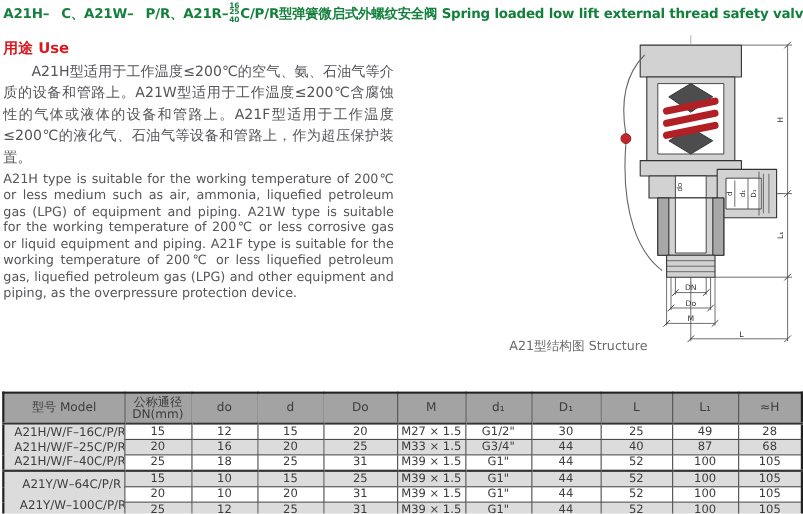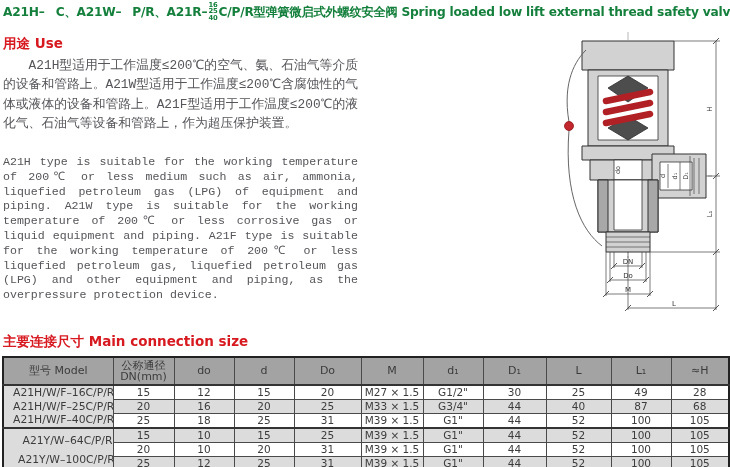--- a/index.html
+++ b/index.html
@@ -13,21 +13,21 @@
   .stack { display:inline-block; vertical-align:middle; font-size:6.8px; line-height:6.4px;
            font-weight:bold; margin:0 1px; transform:translateY(-1px); }
   .stack div { text-align:left; }
 
   
   .sec-heading { position:absolute; left:3px; font-size:13.5px; font-weight:bold; color:#d71920; }
   .h-use  { top:35px; }
   .h-size { top:333px; }
 
   
-  .para { position:absolute; left:3px; width:355px; color:#55555a; text-align:justify;font-family:Liberation Mono, monospace; }
+  .para { position:absolute; left:3px; width:355px; color:#55555a; text-align:justify; }
   .para-zh { top:56px;  font-size:12.8px; line-height:19.4px; text-indent:2em; }
   .para-en { top:155px; font-size:11.6px; line-height:14.8px; }
 
   
   .photo { position:absolute; left:352px; top:55px; width:118px; height:278px; }
   .photo div { position:absolute; }
   .p-cap   { left:22px; top:0; width:74px; height:70px; border-radius:7px 7px 2px 2px;
              background:linear-gradient(90deg,#868686,#d9d9d9 25%,#f1f1f1 42%,#c4c4c4 68%,#8a8a8a 97%);
              border-top:1px solid #e9e9e9; }
   .p-ring  { left:19px; top:68px; width:80px; height:16px;
@@ -61,21 +61,21 @@
 
   
   table.dims { position:absolute; left:2px; top:356px; width:726px; border-collapse:collapse;
                table-layout:fixed; color:#3c3c3c; border:2px solid #222; }
   .dims th, .dims td { border:1px solid #4a4a4a; text-align:center; vertical-align:middle;
                        padding:0; overflow:hidden; white-space:nowrap; }
   .dims thead th { background:#a3a3a3; font-weight:normal; font-size:11px; height:26px;
                    line-height:11.5px; border-bottom:2px solid #333; }
   .dims td { height:13px; line-height:13px; font-size:10.5px; background:#fff; }
   .dims tr.alt td { background:#dcdcdc; }
-  .dims td.model { background:#dcdcdc; text-align:right; padding-left:9px; font-size:10.8px; }
+  .dims td.model { background:#dcdcdc; text-align:center; padding-left:9px; font-size:10.8px; }
   .dims td.model div { line-height:13.6px; }
   .dims td.model.two div { line-height:19px; padding-left:5px; }
   .dims tr.grpsep td { border-top:2px solid #333; }
 </style>
 </head>
 <body>
 
 <div class="page">
 
   <div class="title-bar">
@@ -175,22 +175,22 @@
         <text transform="rotate(-90 131.5 150)" x="131.5" y="150" font-size="6.5">D₁</text>
         <text transform="rotate(-90 64 144)" x="64" y="144" font-size="6.5">do</text>
         <text x="72" y="238">DN</text>
         <text x="72" y="252">Do</text>
         <text x="72" y="266">M</text>
         <text x="118" y="280">L</text>
       </g>
     </svg>
   </div>
 
-
-  <div class="sec-heading h-size">主要连接尺寸 Main connection size</div>
+  <div class="caption">A21型结构图 Structure</div>
+
 
   <table class="dims">
     <colgroup>
       <col style="width:110px">
         <col style="width:61px">
         <col style="width:60px">
         <col style="width:60px">
       <col style="width:67px">
         <col style="width:62px">
         <col style="width:60px">

